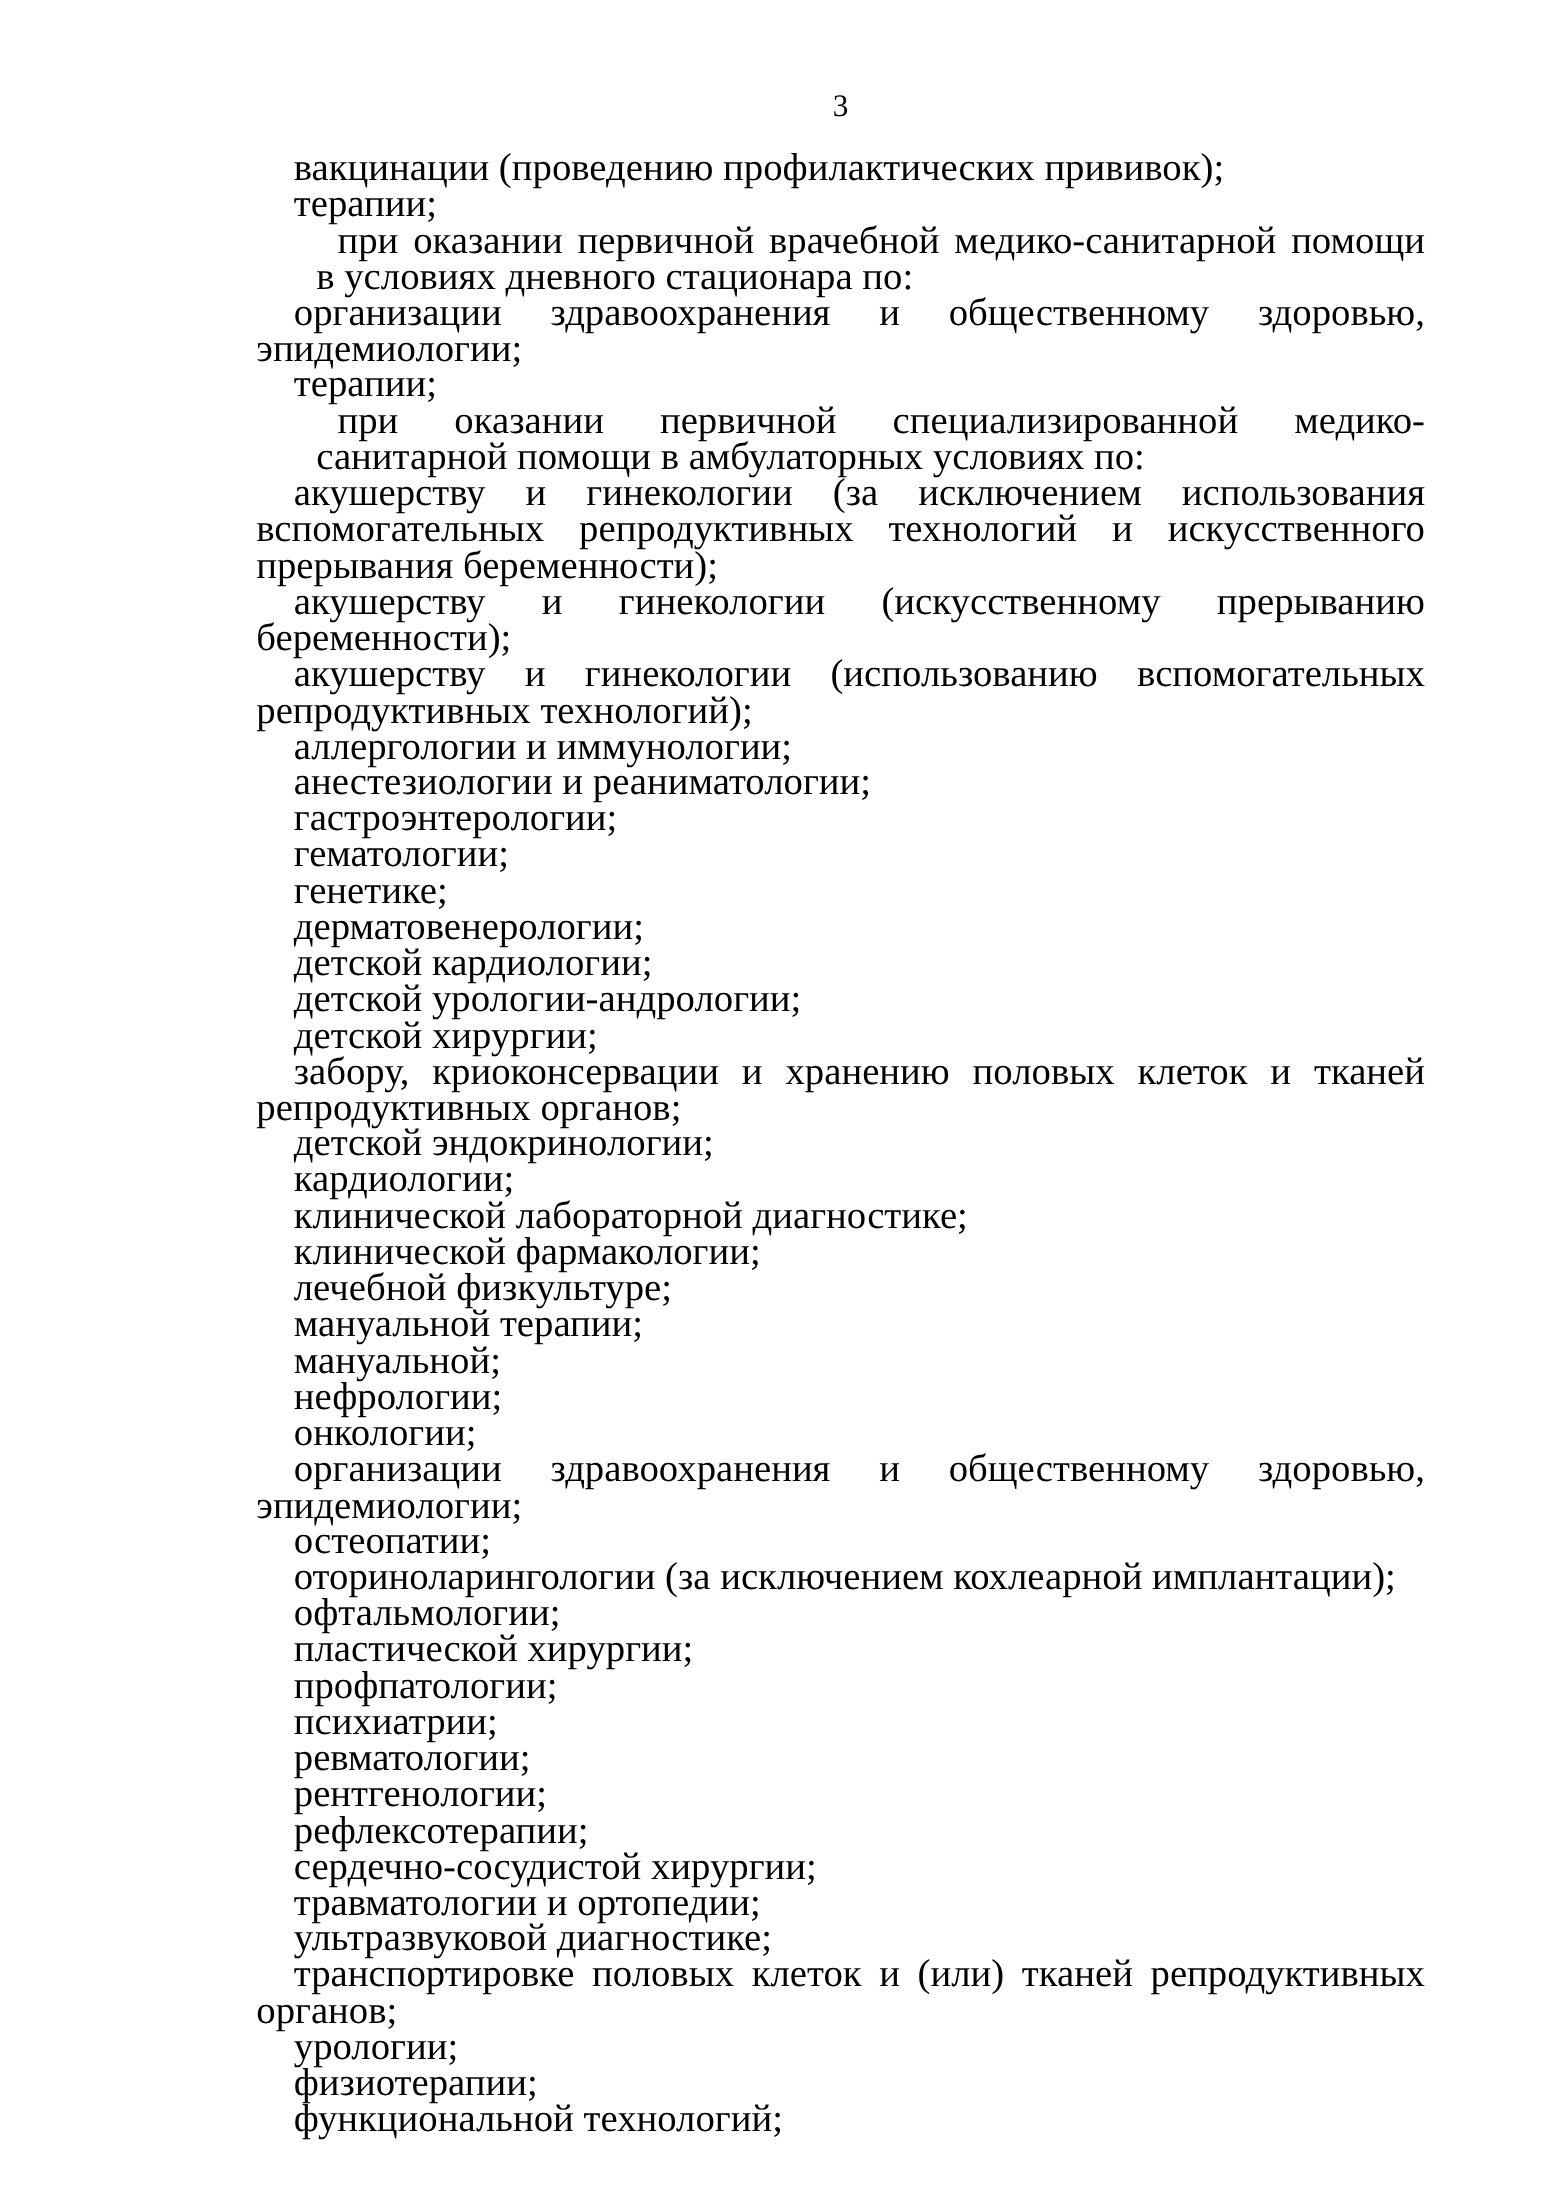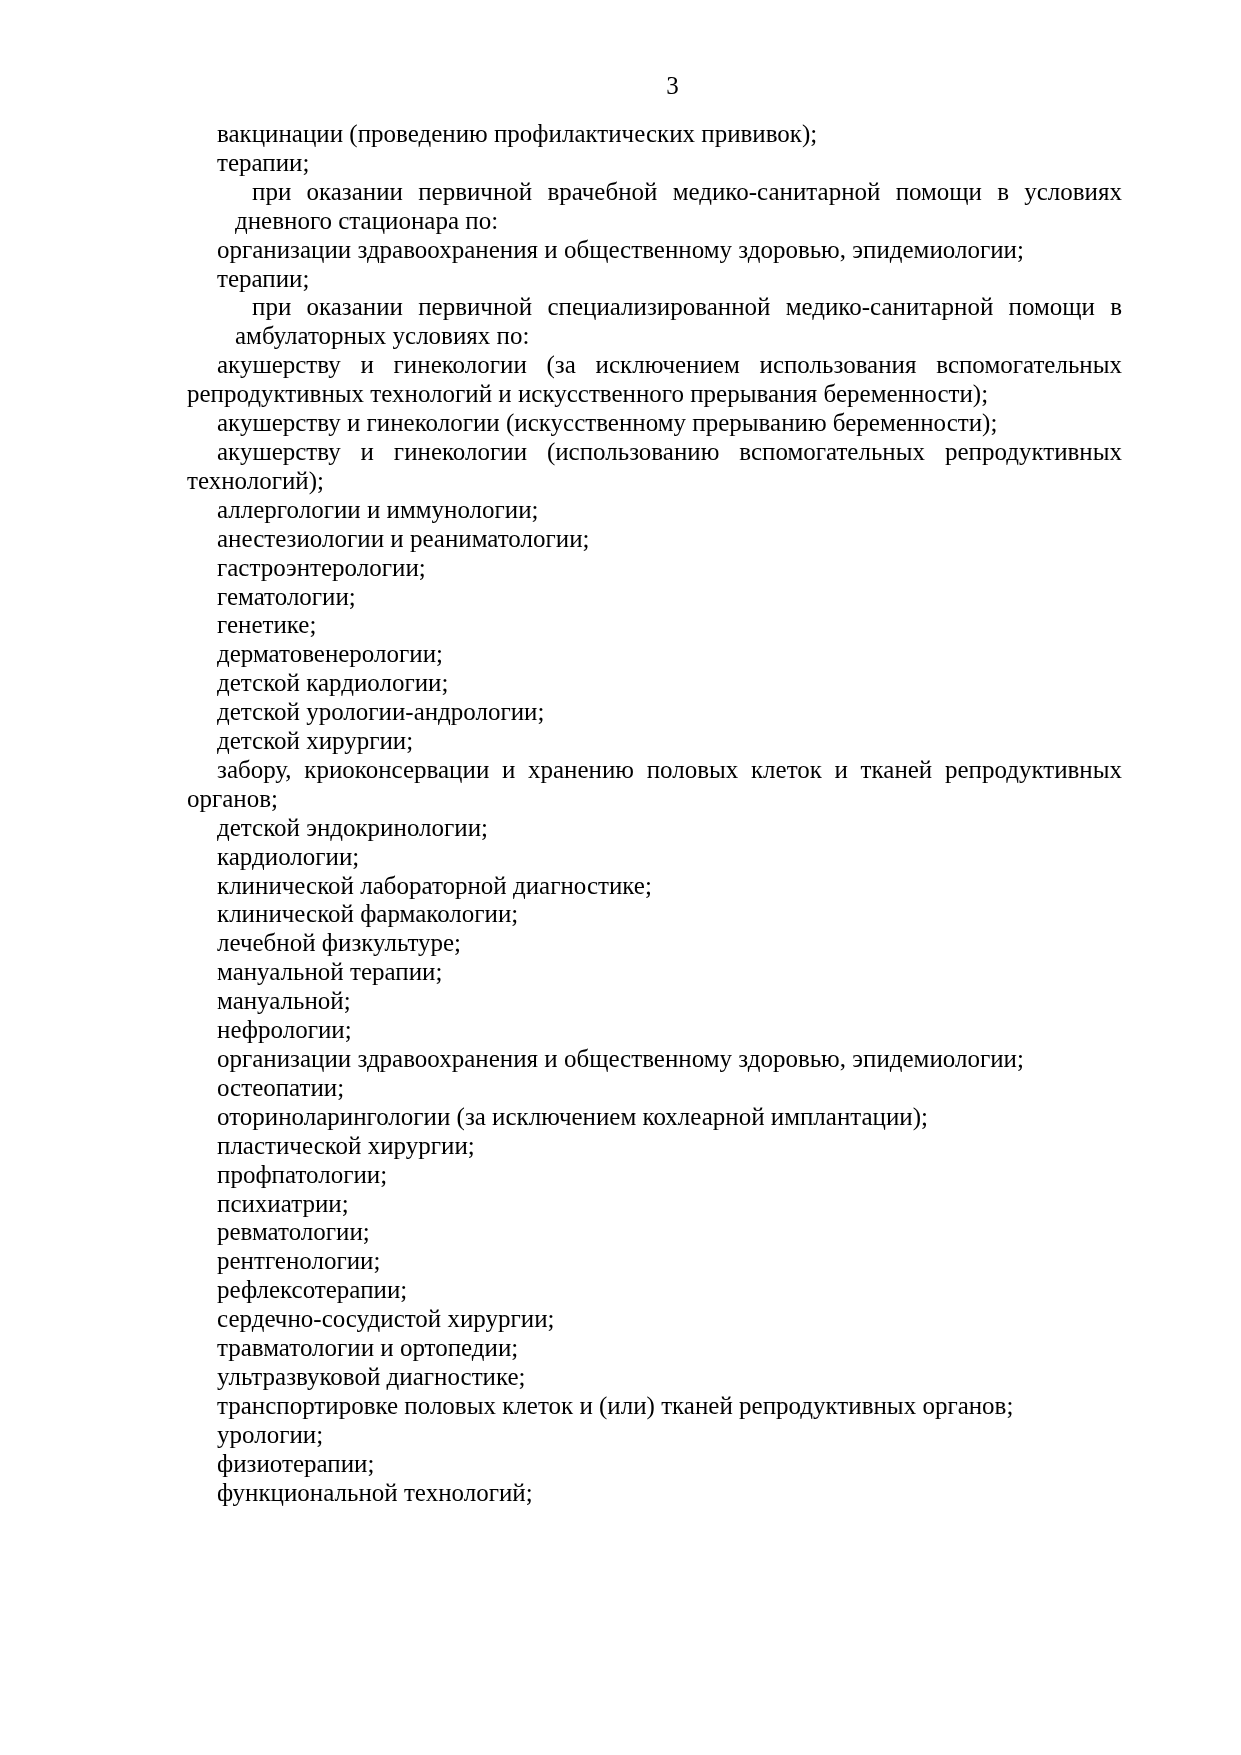--- a/index.html
+++ b/index.html
@@ -24,23 +24,23 @@
     top: 71px;
     left: 205px;
     width: 935px;
     text-align: center;
     font-size: 25px;
     line-height: 29px;
   }
   .content {
     position: absolute;
     top: 120px;
-    left: 187px;
+    left: 205px;
     width: 935px;
-    font-size: 25px;
+    font-size: 31px;
     line-height: 28.9px;
     text-align: justify;
   }
   .content p {
     margin: 0;
     padding: 0;
   }
   .content p.specialty {
     text-indent: 30px;
   }
@@ -75,23 +75,25 @@
       <p class="specialty">детской хирургии;</p>
       <p class="specialty">забору, криоконсервации и хранению половых клеток и тканей репродуктивных органов;</p>
       <p class="specialty">детской эндокринологии;</p>
       <p class="specialty">кардиологии;</p>
       <p class="specialty">клинической лабораторной диагностике;</p>
       <p class="specialty">клинической фармакологии;</p>
       <p class="specialty">лечебной физкультуре;</p>
       <p class="specialty">мануальной терапии;</p>
       <p class="specialty">мануальной;</p>
       <p class="specialty">нефрологии;</p>
+      <p class="specialty">онкологии;</p>
       <p class="specialty">организации здравоохранения и общественному здоровью, эпидемиологии;</p>
       <p class="specialty">остеопатии;</p>
       <p class="specialty">оториноларингологии (за исключением кохлеарной имплантации);</p>
+      <p class="specialty">офтальмологии;</p>
       <p class="specialty">пластической хирургии;</p>
       <p class="specialty">профпатологии;</p>
       <p class="specialty">психиатрии;</p>
       <p class="specialty">ревматологии;</p>
       <p class="specialty">рентгенологии;</p>
       <p class="specialty">рефлексотерапии;</p>
       <p class="specialty">сердечно-сосудистой хирургии;</p>
       <p class="specialty">травматологии и ортопедии;</p>
       <p class="specialty">ультразвуковой диагностике;</p>
       <p class="specialty">транспортировке половых клеток и (или) тканей репродуктивных органов;</p>

